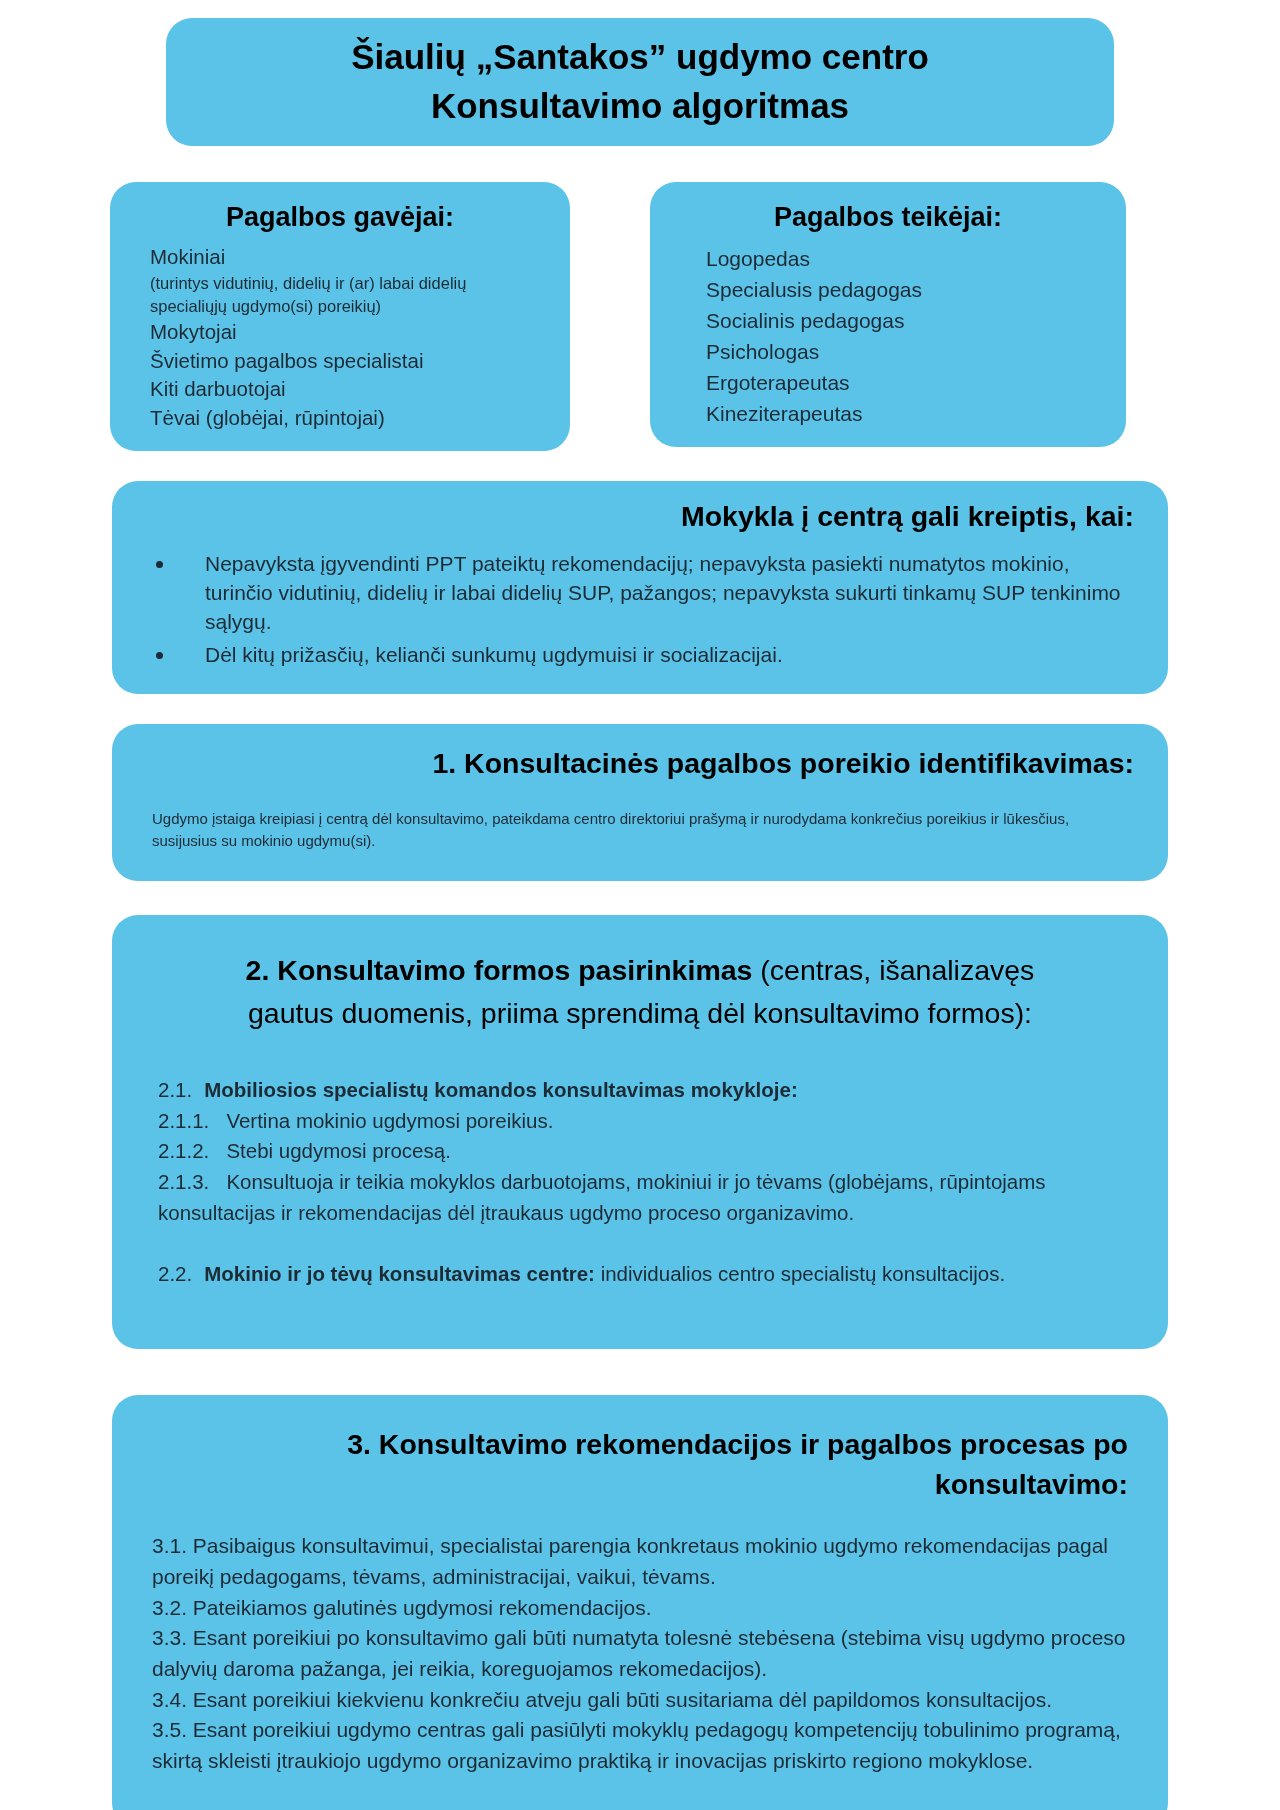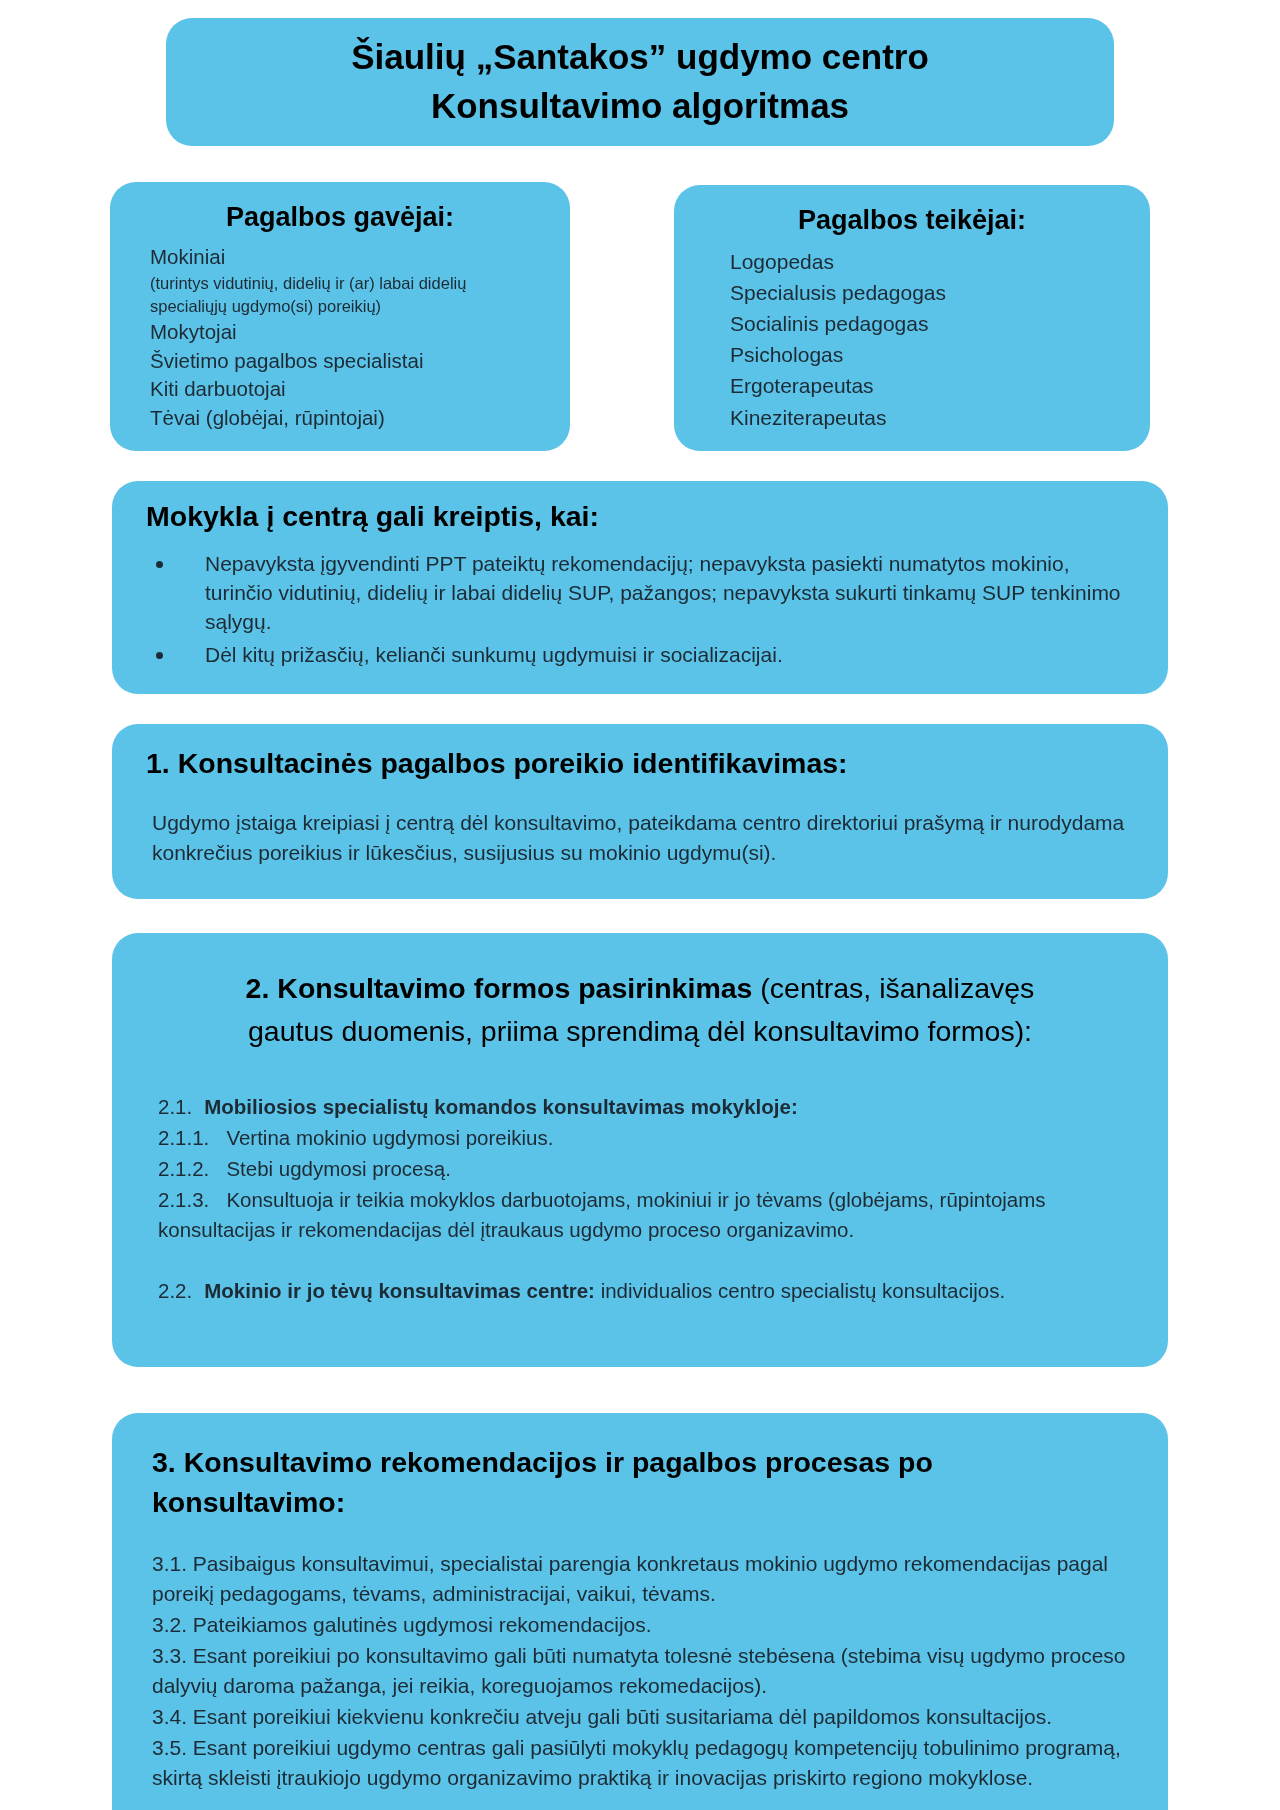--- a/index.html
+++ b/index.html
@@ -21,41 +21,41 @@
   }
   .page{position:relative;width:1280px;min-height:1810px;background:#fff;}
 
   .box{background:var(--box-blue);border-radius:26px;}
 
   
   .title-box{width:948px;margin:18px auto 0;padding:14px 24px 16px;}
   .title-line{font-size:35px;font-weight:bold;color:var(--heading-black);text-align:center;line-height:1.4;}
 
   
-  .top-row{display:flex;margin:36px 0 0 110px;gap:104px;align-items:flex-end;}
+  .top-row{display:flex;margin:36px 0 0 110px;gap:80px;align-items:flex-start;}
   .recipients-box{width:460px;padding:16px 26px 18px;}
   .providers-box{width:476px;padding:16px 26px 18px;}
   .box-heading{font-size:27px;font-weight:bold;color:var(--heading-black);text-align:center;margin:4px 0 10px;}
   .r-item{font-size:20.5px;line-height:1.4;padding-left:14px;}
   .r-item.small{font-size:16.5px;line-height:1.4;}
   .p-list{margin-top:4px;padding-left:30px;}
   .p-item{font-size:21px;line-height:1.48;}
 
   
   .wide{width:1056px;margin:30px auto 0;padding:16px 34px 22px;}
-  .section-heading{font-size:28.5px;font-weight:bold;color:var(--heading-black);text-align:left;line-height:1.4;}
+  .section-heading{font-size:28.5px;font-weight:bold;color:var(--heading-black);text-align:right;line-height:1.4;}
 
   
   .bullets{margin-top:12px;}
   .bullet-item{display:flex;font-size:21px;line-height:1.4;margin:3px 0;gap:28px;}
   .bullet-dot{flex:none;width:7px;height:7px;border-radius:50%;background:#1c2b35;margin:12px 14px 0 10px;}
 
   
   .step1-box{padding:20px 34px 30px;}
-  .step1-body{font-size:21px;line-height:1.45;margin:24px 0 0 6px;max-width:985px;}
+  .step1-body{font-size:15px;line-height:1.45;margin:24px 0 0 6px;max-width:985px;}
 
   
   .step2-box{margin-top:34px;padding:34px 46px 60px;}
   .step2-heading-line{font-size:28.5px;text-align:center;color:var(--heading-black);line-height:1.5;}
   .b{font-weight:bold;}
   .s2-content{margin-top:40px;font-size:20.5px;line-height:1.5;}
   .pre{white-space:pre-wrap;}
   .s2-num{margin-right:12px;}
   .s22{margin-top:30px;}
 

